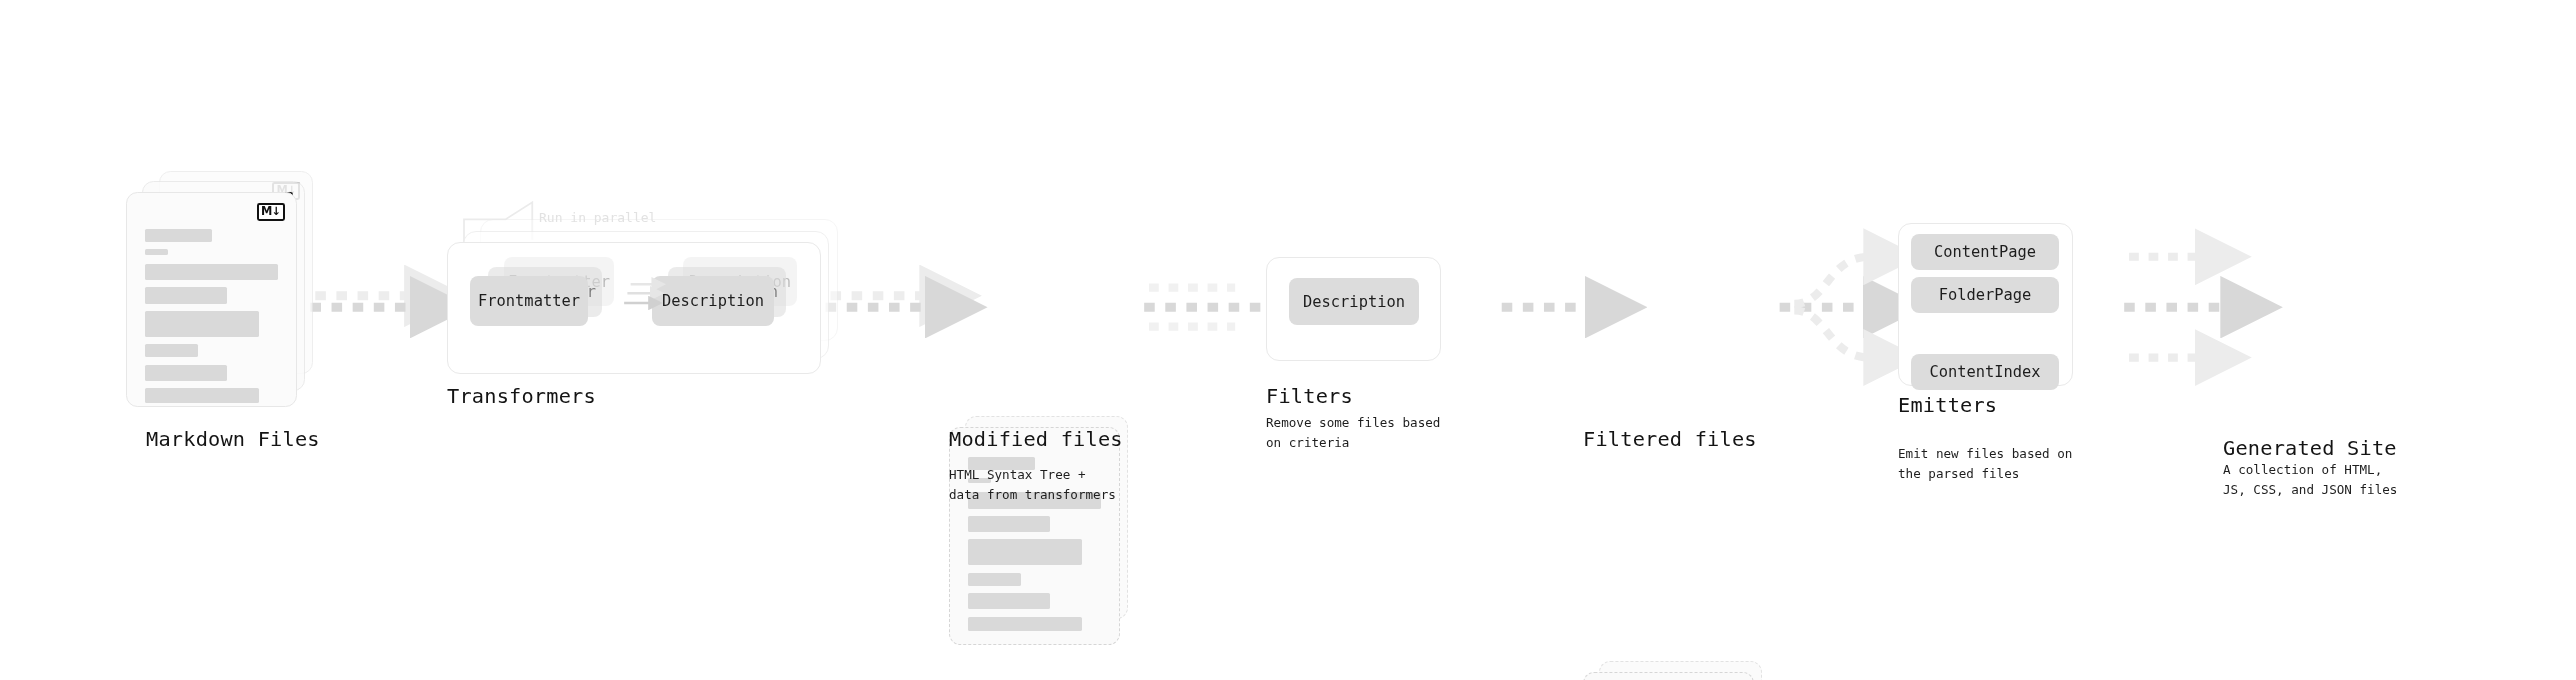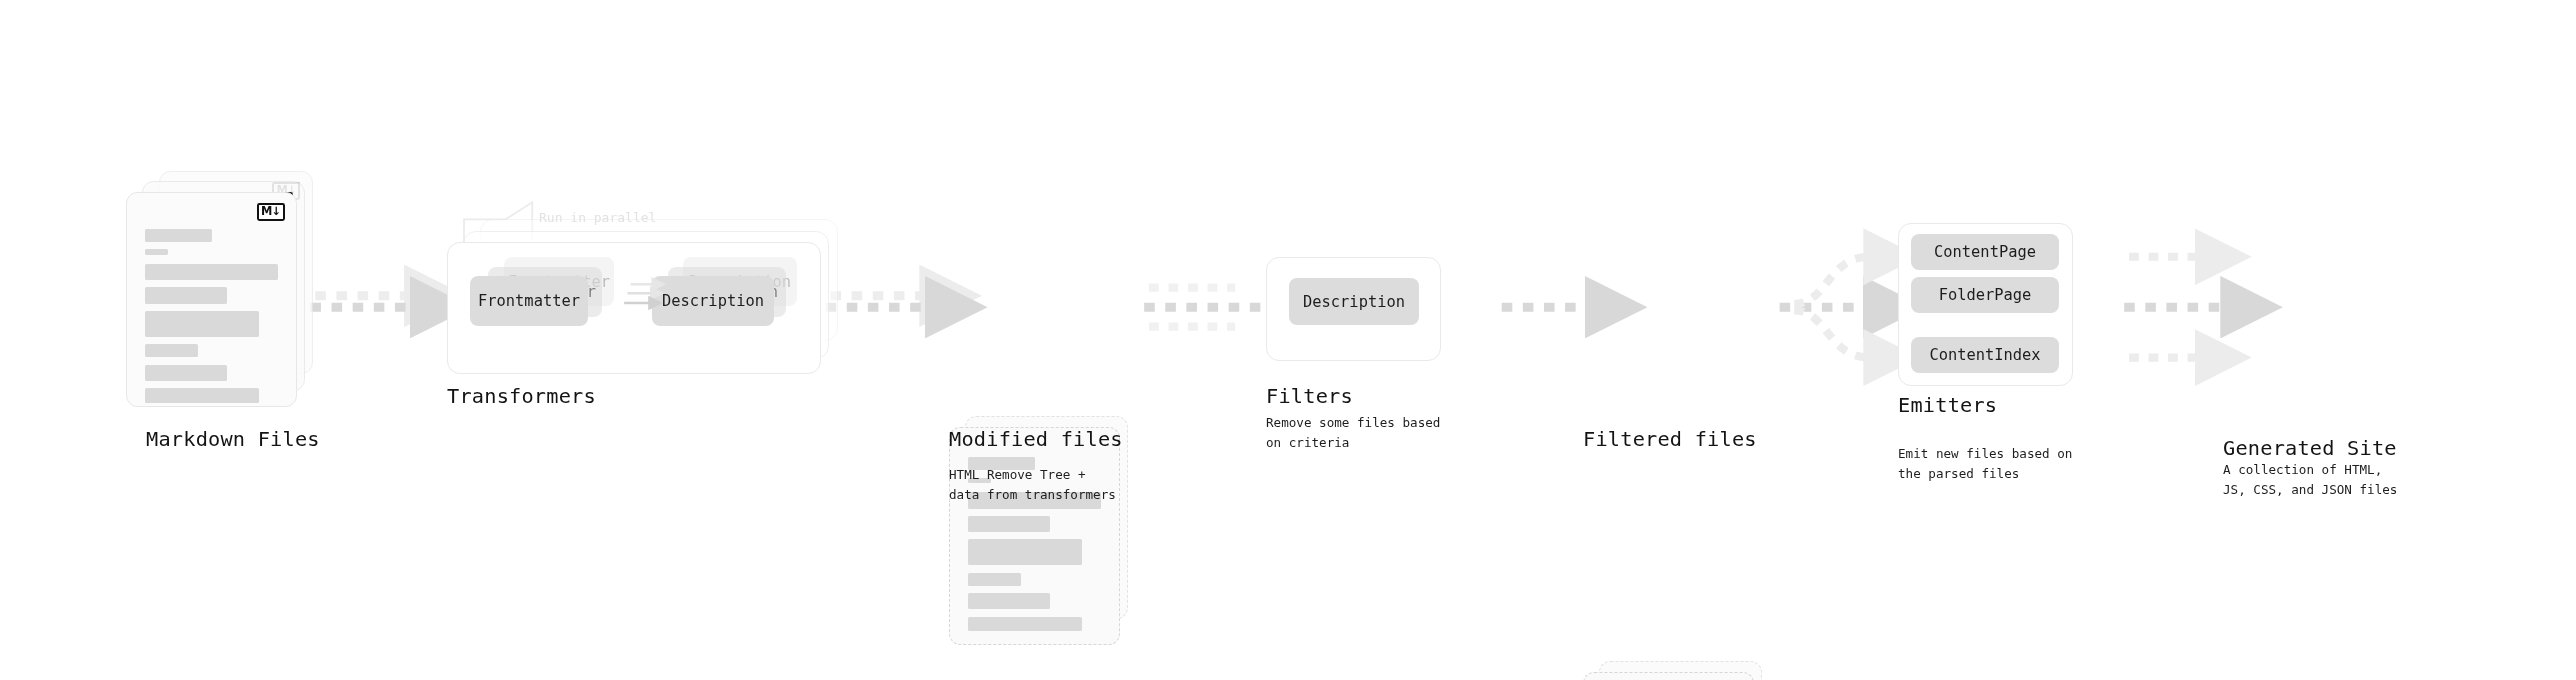--- a/index.html
+++ b/index.html
@@ -260,21 +260,21 @@
         <div class="bar" style="width:100%; height:16.3px; margin-top:1.6px;"></div>
         <div class="bar" style="width:62%; height:16.3px;"></div>
         <div class="bar" style="width:86%; height:26px;"></div>
         <div class="bar" style="width:40%; height:13px;"></div>
         <div class="bar" style="width:62%; height:16.3px;"></div>
         <div class="bar" style="width:86%; height:14.6px;"></div>
       </div>
     </div>
   </div>
   <div class="title" style="left:949px; top:427px;">Modified files</div>
-  <div class="subtitle" style="left:949px; top:465px;">HTML Remove Tree +
+  <div class="subtitle" style="left:949px; top:465px;">HTML Syntax Tree +
 data from transformers</div>
 
   <div class="node" style="left:1266px; top:257px; width:179px; height:106px;">
     <div class="group-box" style="left:0px; top:0px; width:175px; height:104px;"></div>
     <div class="chip" style="left:23px; top:21px; width:130px; height:47px;">Description</div>
   </div>
   <div class="title" style="left:1266px; top:384px;">Filters</div>
   <div class="subtitle" style="left:1266px; top:413px;">Remove some files based
 on criteria</div>
 
@@ -283,21 +283,21 @@
     <div class="card dashed" style="left:0px; top:11.4px; width:171px; height:210px;">
       
     </div>
   </div>
   <div class="title" style="left:1583px; top:427px;">Filtered files</div>
 
   <div class="node" style="left:1898px; top:223px; width:187px; height:171px;">
     <div class="group-box" style="left:0px; top:0px; width:175px; height:163px;"></div>
     <div class="chip" style="left:13px; top:11.4px; width:148px; height:36px;">ContentPage</div>
     <div class="chip" style="left:13px; top:54px; width:148px; height:36px;">FolderPage</div>
-    <div class="chip" style="left:13px; top:114px; width:148px; height:36px;">ContentIndex</div>
+    <div class="chip" style="left:13px; top:131px; width:148px; height:36px;">ContentIndex</div>
   </div>
   <div class="title" style="left:1898px; top:393px;">Emitters</div>
   <div class="subtitle" style="left:1898px; top:444px;">Emit new files based on
 the parsed files</div>
 
   <div class="title" style="left:2223px; top:436px;">Generated Site</div>
   <div class="subtitle" style="left:2223px; top:460px;">A collection of HTML,
 JS, CSS, and JSON files</div>
 
 </div>

